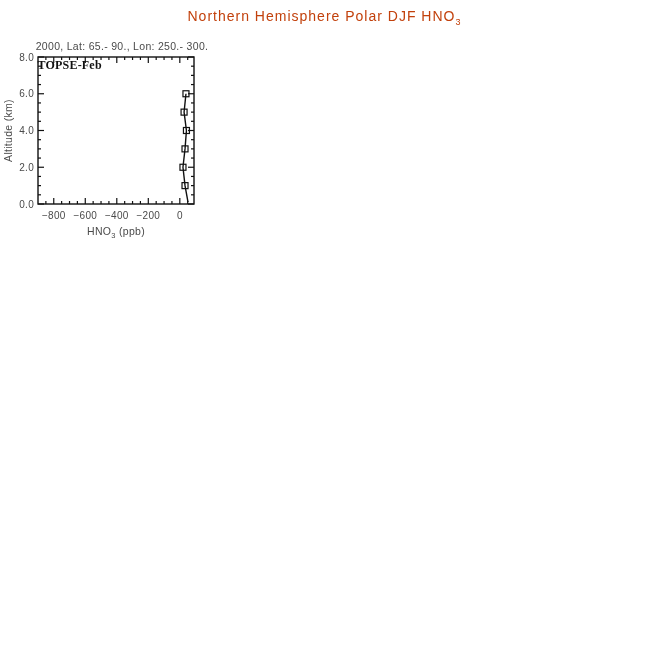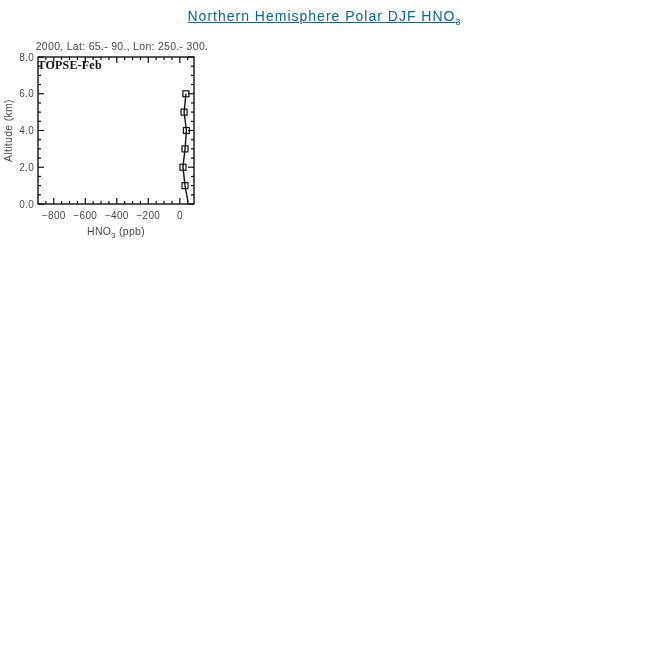--- a/index.html
+++ b/index.html
@@ -1,19 +1,19 @@
 <!DOCTYPE html>
 <html><head>
 <meta charset="utf-8">
 <style>
   html,body{margin:0;padding:0;background:#ffffff;}
   body{width:648px;height:648px;position:relative;overflow:hidden;
        font-family:"Liberation Sans","DejaVu Sans",sans-serif;}
   .fig-title{position:absolute;top:8px;left:0;width:648px;text-align:center;
-       font-size:14px;color:#0369a1;letter-spacing:1px;white-space:nowrap;text-decoration:underline;}
+       font-size:14px;color:#c2410c;letter-spacing:1px;white-space:nowrap;}
   .fig-title sub{font-size:9px;letter-spacing:0;}
   svg{position:absolute;top:0;left:0;}
   svg text{font-family:"Liberation Sans","DejaVu Sans",sans-serif;}
   .t-thin{font-size:10px;fill:#4a4a4a;letter-spacing:0.3px;}
   .t-sub{font-size:10.5px;fill:#4a4a4a;letter-spacing:0.3px;}
   .t-axis{font-size:10.5px;fill:#4a4a4a;letter-spacing:0.3px;}
   .t-anno{font-size:12px;font-weight:bold;fill:#111111;
           font-family:"Liberation Serif","DejaVu Serif",serif;letter-spacing:0.2px;}
 </style>
 </head>

